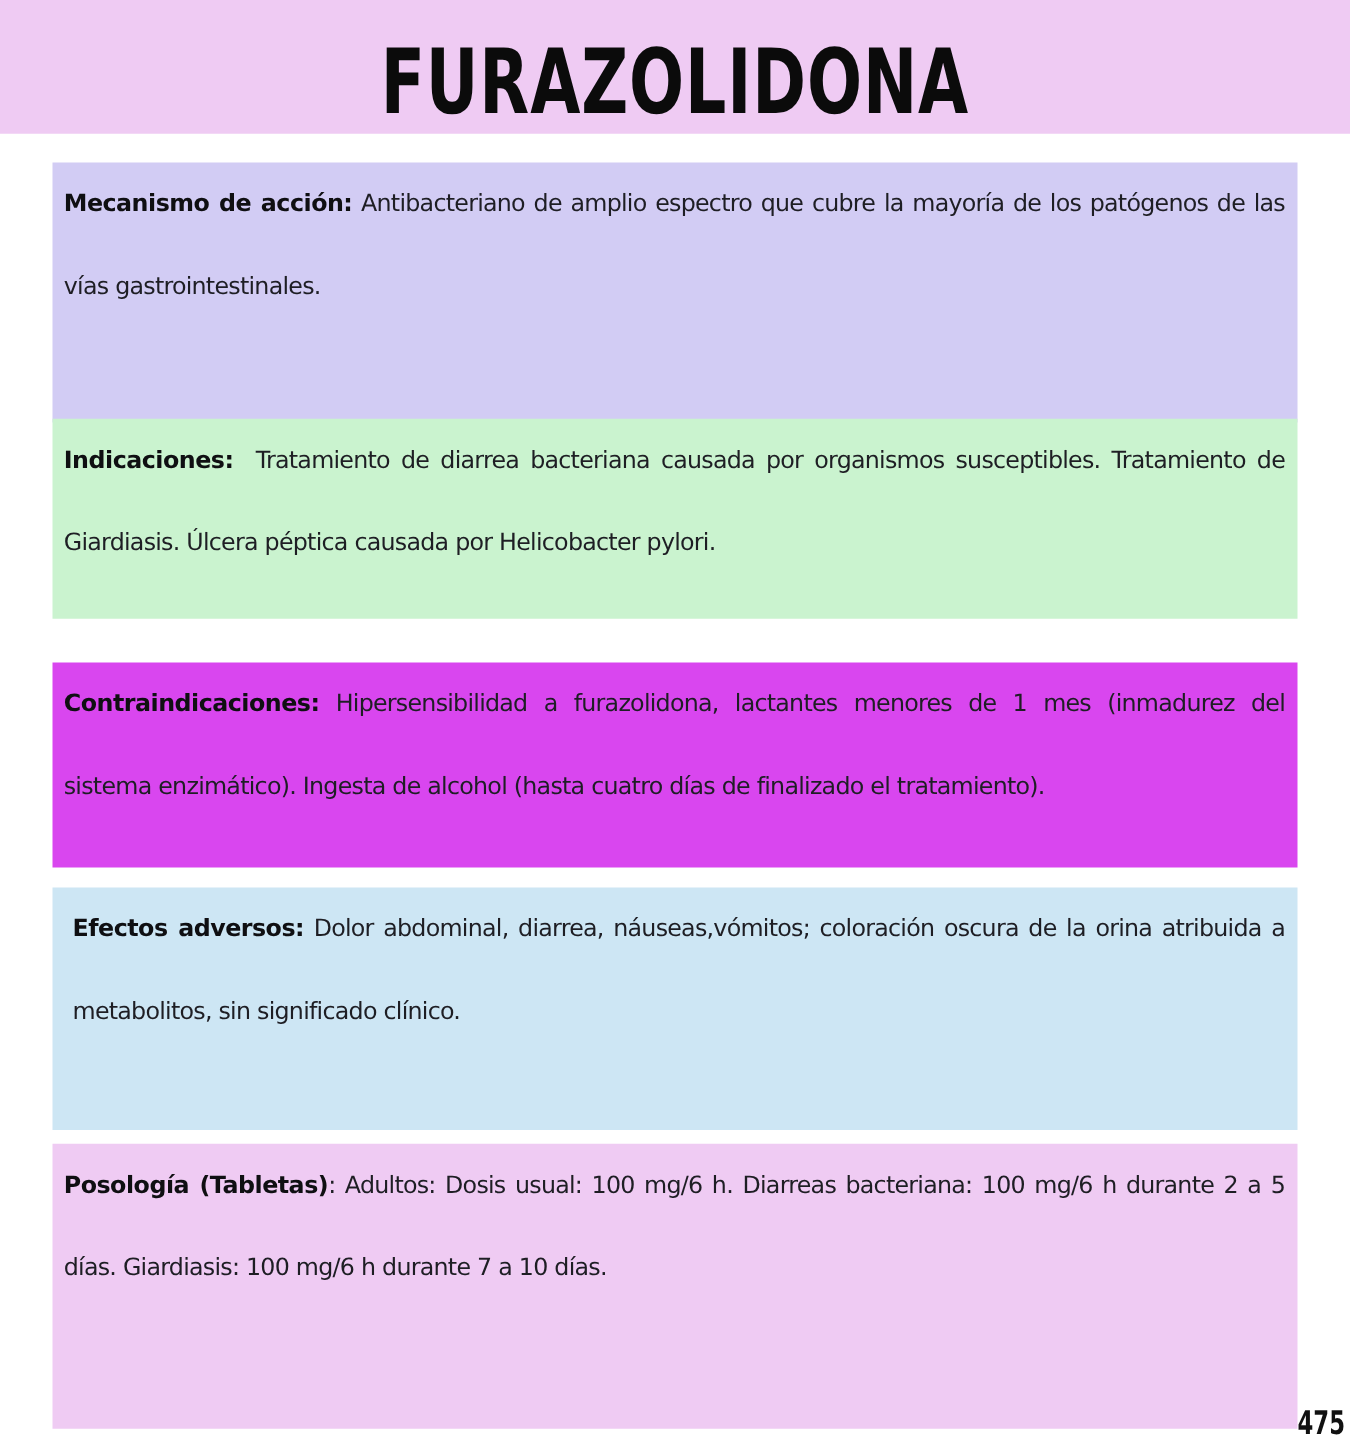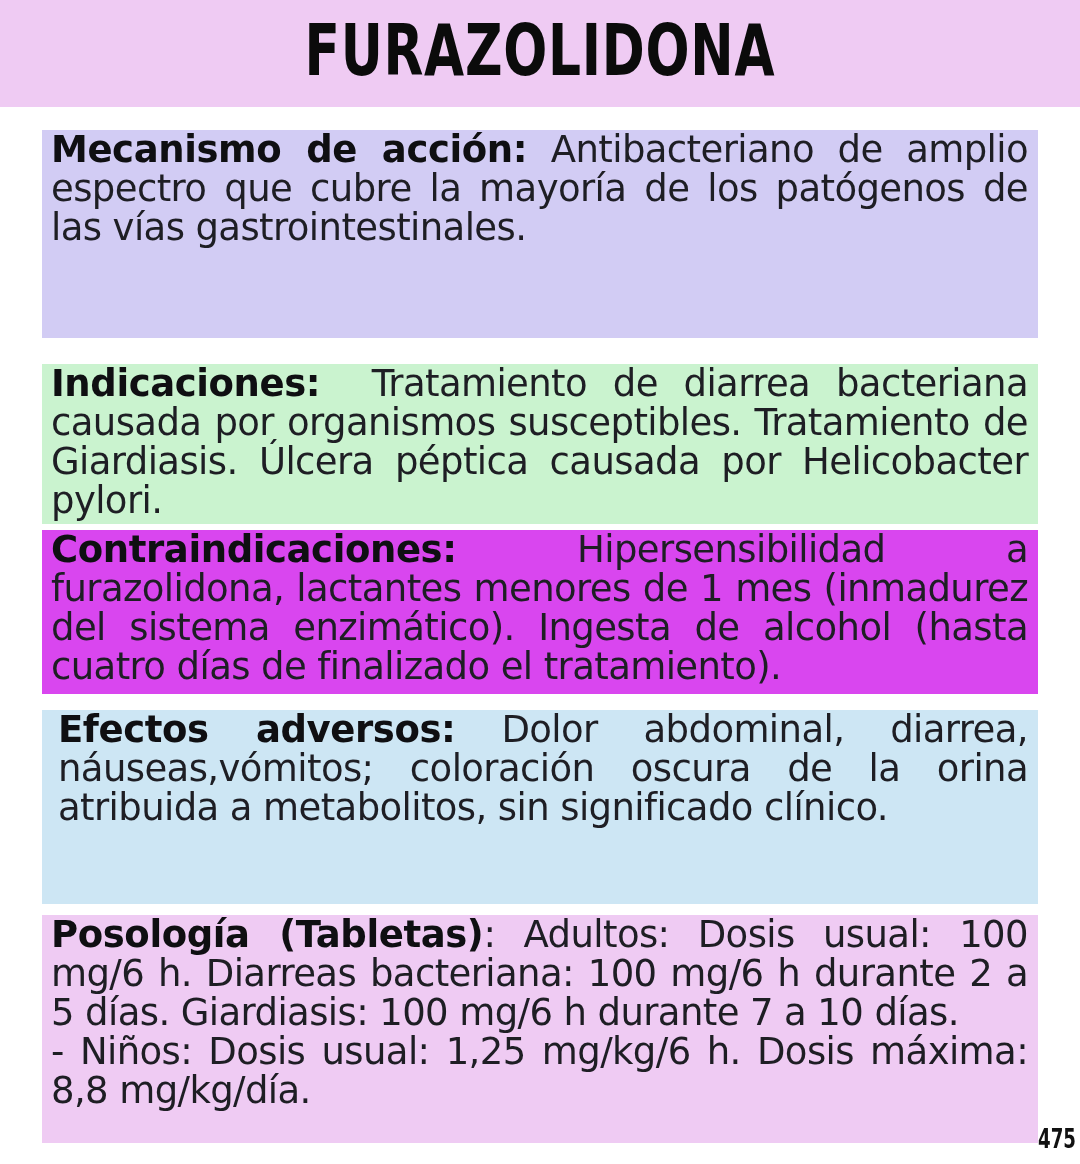--- a/index.html
+++ b/index.html
@@ -5,46 +5,46 @@
   html, body { margin: 0; padding: 0; }
   body {
     width: 1080px; height: 1164px; position: relative; overflow: hidden;
     background: #ffffff;
     font-family: "DejaVu Sans", "Liberation Sans", sans-serif;
     color: #1e1e24;
   }
   .header {
     position: absolute; left: 0; top: 0; width: 1080px; height: 107px;
     background: #efcbf3;
-    display: flex; align-items: flex-start; justify-content: center;
+    display: flex; align-items: flex-end; justify-content: center;
   }
   .title {
     font-family: "DejaVu Sans", sans-serif;
     font-weight: bold;
     font-size: 72px;
     letter-spacing: 1px;
     color: #0b0b0b;
     transform: scaleX(0.72);
     margin-top: 8px;
   }
   .box {
     position: absolute; left: 42px; width: 996px;
     box-sizing: border-box;
     padding: 0 10px 0 9px;
   }
   .box p {
     margin: 0;
-    font-size: 37px;
-    line-height: 39px;
+    font-size: 19px;
+    line-height: 66px;
     text-align: justify;
     letter-spacing: -0.6px;
   }
   .box .label { font-weight: bold; color: #0f0f12; letter-spacing: -0.4px; }
   .b1 { top: 130px; height: 208px; background: #d2ccf4; }
-  .b2 { top: 364px; height: 160px; background: #caf3cf; }
+  .b2 { top: 335px; height: 160px; background: #caf3cf; }
   .b3 { top: 530px; height: 164px; background: #d946ef; }
   .b4 { top: 710px; height: 194px; background: #cde6f4; padding-left: 16px; }
   .b5 { top: 915px; height: 228px; background: #efcbf3; }
   .pagenum {
     position: absolute; left: 1038px; top: 1124px;
     font-weight: bold; font-size: 26px; color: #111;
     transform: scaleX(0.7); transform-origin: left top;
   }
 </style>
 </head>
@@ -65,16 +65,15 @@
 <div class="box b3">
   <p><span class="label">Contraindicaciones:</span><span> Hipersensibilidad a furazolidona, lactantes menores de 1 mes (inmadurez del sistema enzimático). Ingesta de alcohol (hasta cuatro días de finalizado el tratamiento).</span></p>
 </div>
 
 <div class="box b4">
   <p><span class="label">Efectos adversos:</span><span> Dolor abdominal, diarrea, náuseas,vómitos; coloración oscura de la orina atribuida a metabolitos, sin significado clínico.</span></p>
 </div>
 
 <div class="box b5">
   <p><span class="label">Posología (Tabletas)</span><span>: Adultos: Dosis usual: 100 mg/6 h. Diarreas bacteriana: 100 mg/6 h durante 2 a 5 días. Giardiasis: 100 mg/6 h durante 7 a 10 días.</span></p>
-  <p>- Niños: Dosis usual: 1,25 mg/kg/6 h. Dosis máxima: 8,8 mg/kg/día.</p>
 </div>
 
 <div class="pagenum">475</div>
 
 </body></html>

